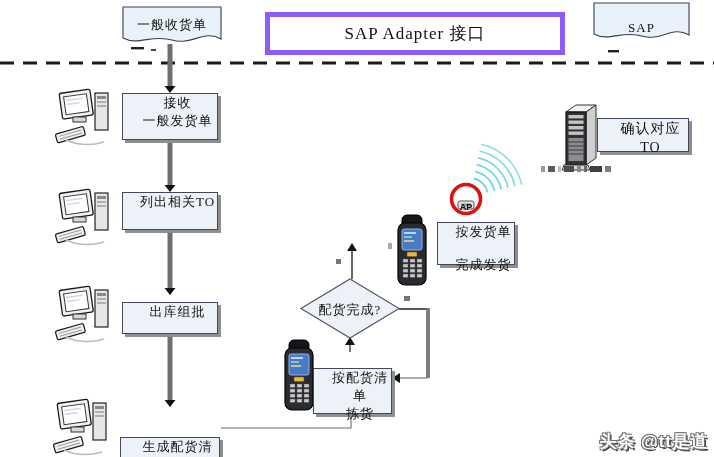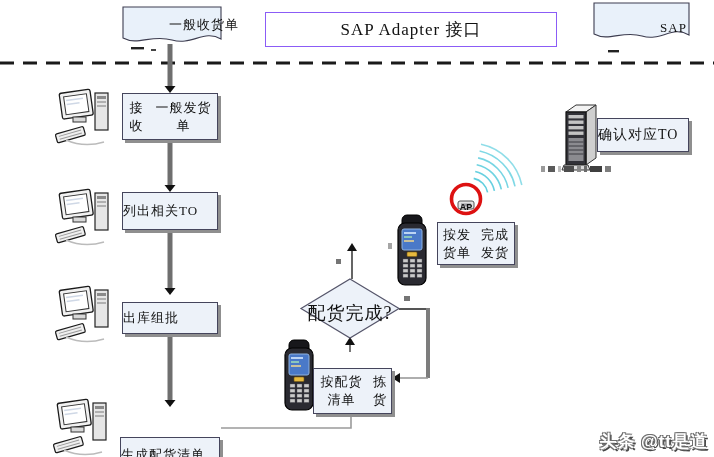--- a/index.html
+++ b/index.html
@@ -6,34 +6,35 @@
   #stage{
     position:relative;width:714px;height:457px;background:#fff;overflow:hidden;
     font-family:"Liberation Serif","DejaVu Serif",serif;color:#111;
   }
   svg{position:absolute;left:0;top:0;}
   .procbox{
     position:absolute;
     background:var(--box-fill,#edf2f9);
     border:1px solid var(--box-border,#45455c);
     box-shadow:3px 3px 0 var(--box-shadow,#8f8f8f);
-    display:flex;flex-direction:row;align-items:center;justify-content:space-between;
+    display:flex;flex-direction:column;align-items:center;justify-content:flex-start;
     font-size:13px;line-height:1.38;text-align:center;letter-spacing:1px;
     box-sizing:border-box;
-  }
-  .doc-label{position:absolute;text-align:center;font-size:13px;letter-spacing:1px;padding-left:32px;}
+    padding-left:15px;
+  }
+  .doc-label{position:absolute;text-align:center;font-size:13px;letter-spacing:1px;}
   .adapter-box{
     position:absolute;left:265px;top:12px;width:290px;height:33px;
-    border:1px solid #8b5cf6;background:#fff;
+    border:5px solid #8b5cf6;background:#fff;
     display:flex;align-items:center;justify-content:center;
     font-size:17px;letter-spacing:1px;
   }
   .diamond-label{
     position:absolute;left:301px;top:301px;width:98px;text-align:center;
-    font-size:18px;letter-spacing:1px;
+    font-size:13px;letter-spacing:1px;
   }
   .ap-label{
     position:absolute;left:452px;top:202px;width:28px;text-align:center;
     font-size:9px;font-weight:bold;font-family:"Liberation Sans","DejaVu Sans",sans-serif;
   }
   .watermark{
     position:absolute;right:6px;bottom:4px;
     font-family:"Liberation Sans","DejaVu Sans",sans-serif;
     font-size:17px;font-weight:bold;letter-spacing:1px;color:#ffffff;
     text-shadow:-1px -1px 0 #6e6e6e,1px -1px 0 #6e6e6e,-1px 1px 0 #6e6e6e,2px 2px 0 #474747;
@@ -211,21 +212,21 @@
     <div>生成配货清单</div>
   </div>
 
   <div class="procbox" style="left:313px;top:352px;width:79px;height:46px;margin-top:16px;">
     <div>按配货清单</div>
     <div>拣货</div>
   </div>
 
   <div class="diamond-label">配货完成?</div>
 
-  <div class="procbox" style="left:437px;top:222px;width:78px;height:43px;">
+  <div class="procbox" style="left:437px;top:222px;width:78px;height:43px;gap:15px;">
     <div>按发货单</div>
     <div>完成发货</div>
   </div>
 
   <div class="procbox" style="left:597px;top:118px;width:92px;height:34px;font-size:14px;">
     <div>确认对应TO</div>
   </div>
 
   <div class="ap-label">AP</div>
 

